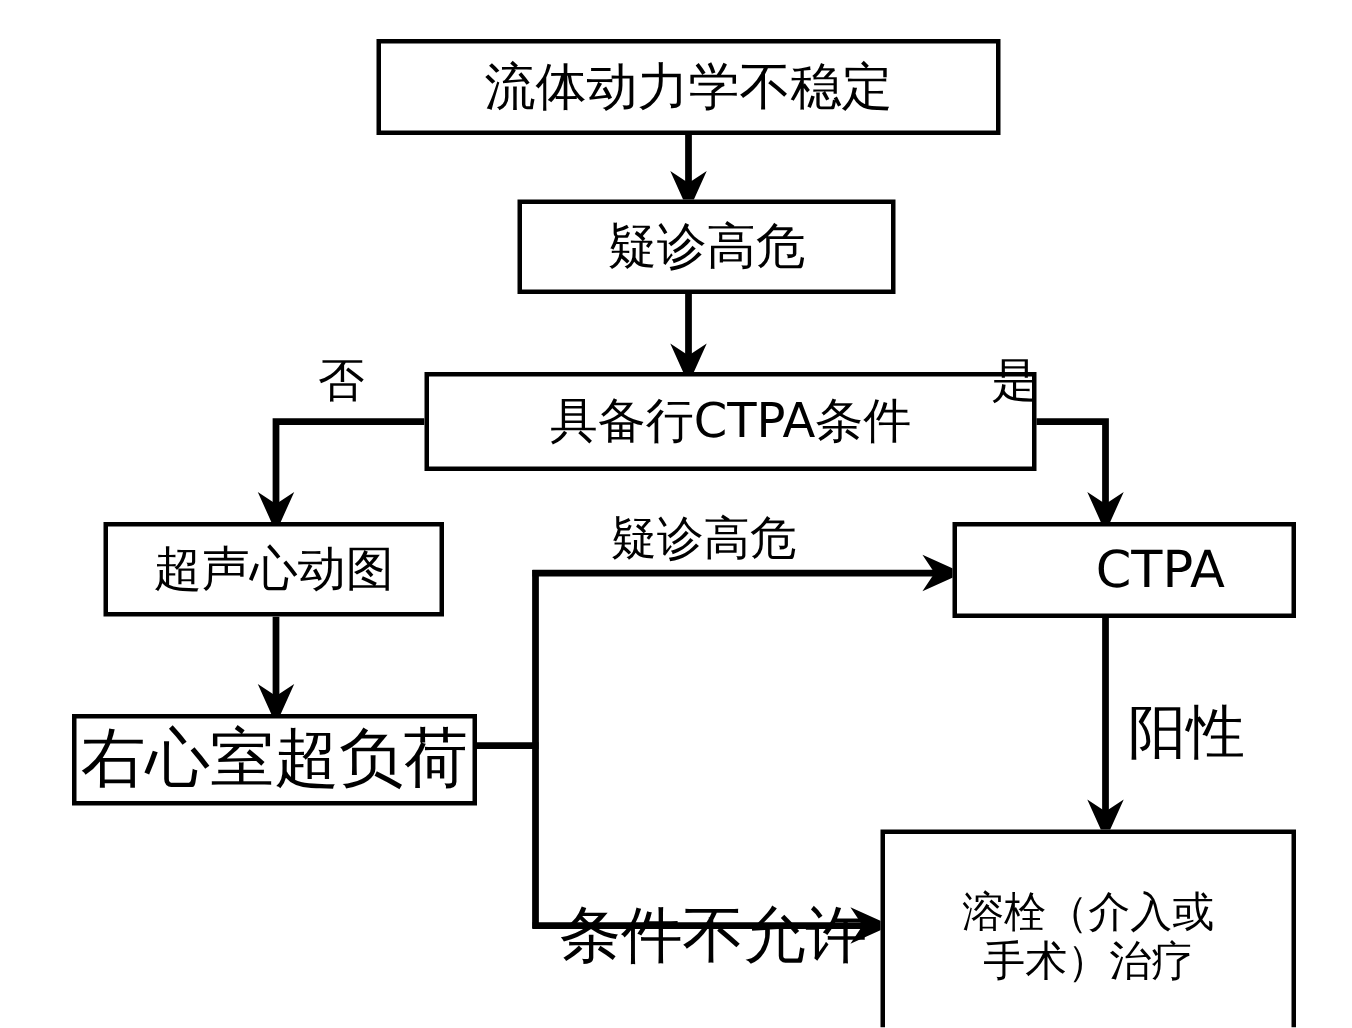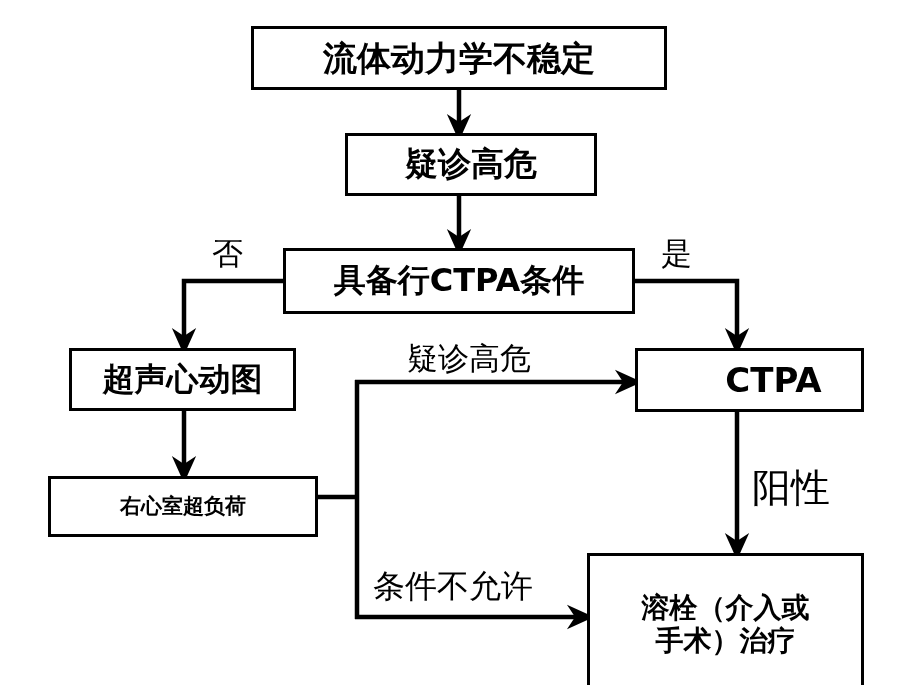--- a/index.html
+++ b/index.html
@@ -29,21 +29,20 @@
     background: #ffffff;
     display: flex;
     align-items: center;
     justify-content: center;
     text-align: center;
     color: #000000;
     font-family: "DejaVu Sans", "Liberation Sans", sans-serif;
     line-height: 1.18;
     white-space: pre-line;
     letter-spacing: 0px;
-    font-weight: bold;
   }
   .edge-label {
     position: absolute;
     color: #000000;
     font-family: "DejaVu Sans", "Liberation Sans", sans-serif;
     white-space: nowrap;
     background: transparent;
   }
 </style>
 </head>
@@ -79,34 +78,34 @@
       <line x1="355" y1="617" x2="580" y2="617" marker-end="url(#arrowhead)"></line>
 
       <line x1="737" y1="412" x2="737" y2="546" marker-end="url(#arrowhead)"></line>
     </g>
   </svg>
 
   <div class="node-box" style="left:251px; top:26px; width:416px; height:64px; font-size:34px;">流体动力学不稳定</div>
 
   <div class="node-box" style="left:345px; top:133px; width:252px; height:63px; font-size:33px;">疑诊高危</div>
 
-  <div class="node-box" style="left:283px; top:248px; width:352px; height:66px; font-size:32px;">具备行CTPA条件</div>
+  <div class="node-box" style="left:283px; top:248px; width:408px; height:66px; font-size:32px;">具备行CTPA条件</div>
 
   <div class="node-box" style="left:69px; top:348px; width:227px; height:63px; font-size:32px;">超声心动图</div>
 
-  <div class="node-box" style="left:48px; top:476px; width:270px; height:61px; font-size:21px;">右心室超负荷</div>
+  <div class="node-box" style="left:48px; top:476px; width:270px; height:61px; font-size:43px;">右心室超负荷</div>
 
   <div class="node-box" style="left:635px; top:348px; width:229px; height:64px; font-size:34px;padding-left:48px;">CTPA</div>
 
   <div class="node-box" style="left:587px; top:553px; width:277px; height:142px; font-size:28px;">溶栓（介入或
 手术）治疗</div>
 
   <div class="edge-label" style="left:212px; top:233px; font-size:31px;">否</div>
 
   <div class="edge-label" style="left:661px; top:233px; font-size:31px;">是</div>
 
   <div class="edge-label" style="left:407px; top:338px; font-size:31px;">疑诊高危</div>
 
   <div class="edge-label" style="left:752px; top:461px; font-size:39px;">阳性</div>
 
-  <div class="edge-label" style="left:373px; top:565px; font-size:32px;">条件不允许</div>
+  <div class="edge-label" style="left:373px; top:596px; font-size:41px;">条件不允许</div>
 
 </div>
 
 </body></html>

